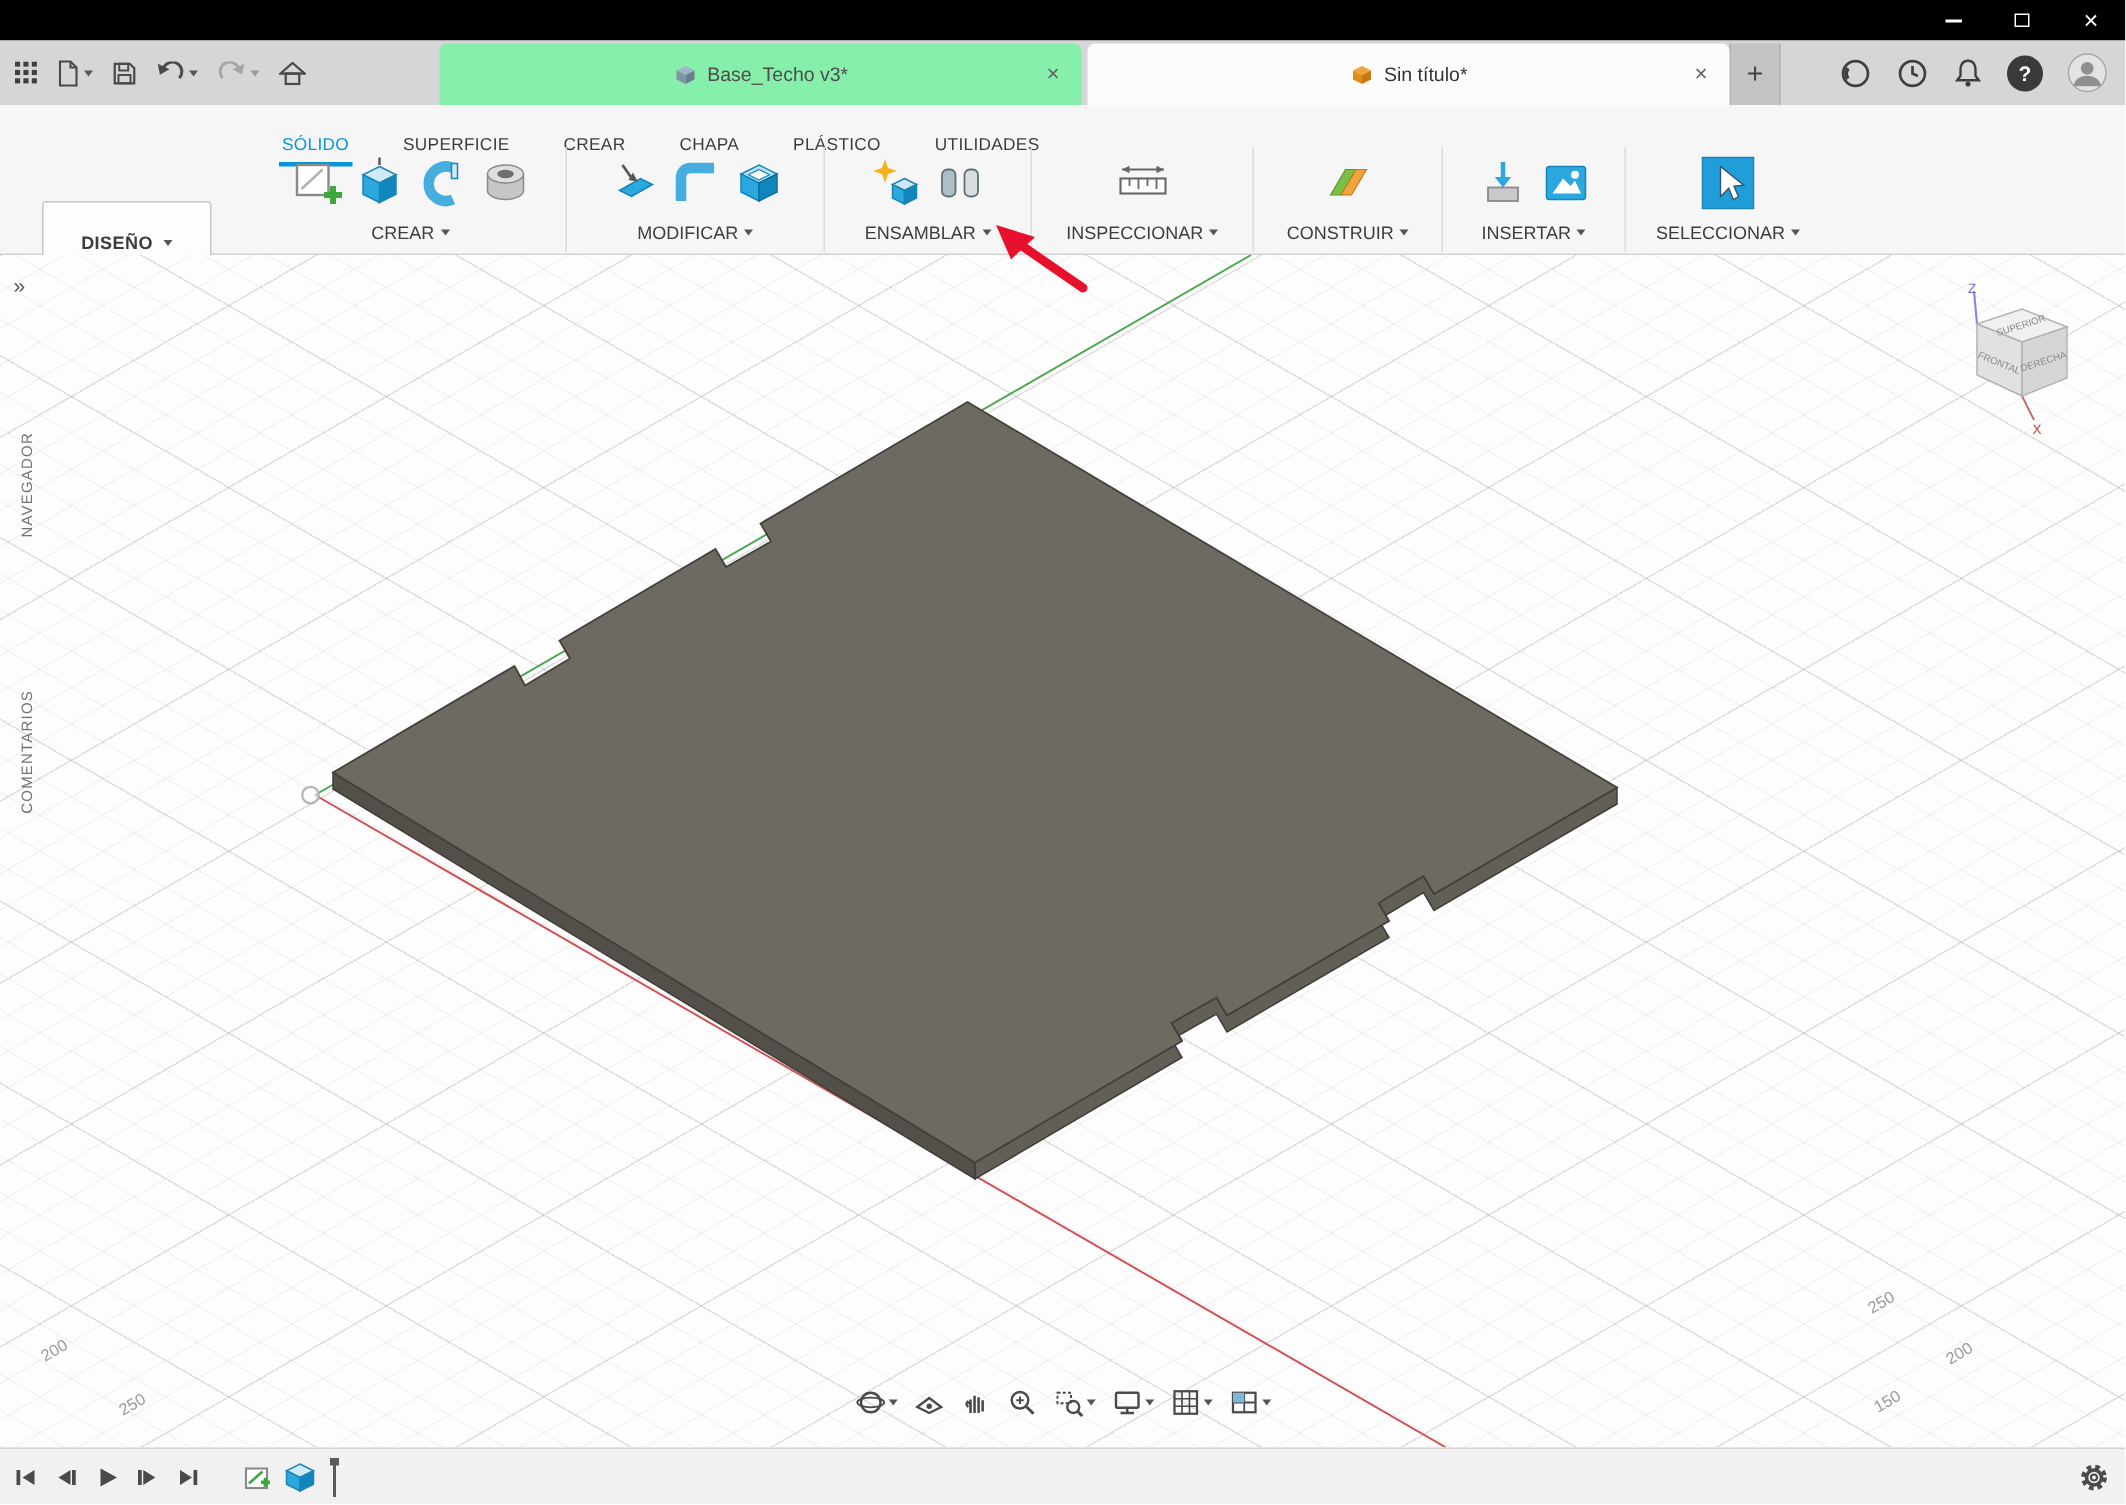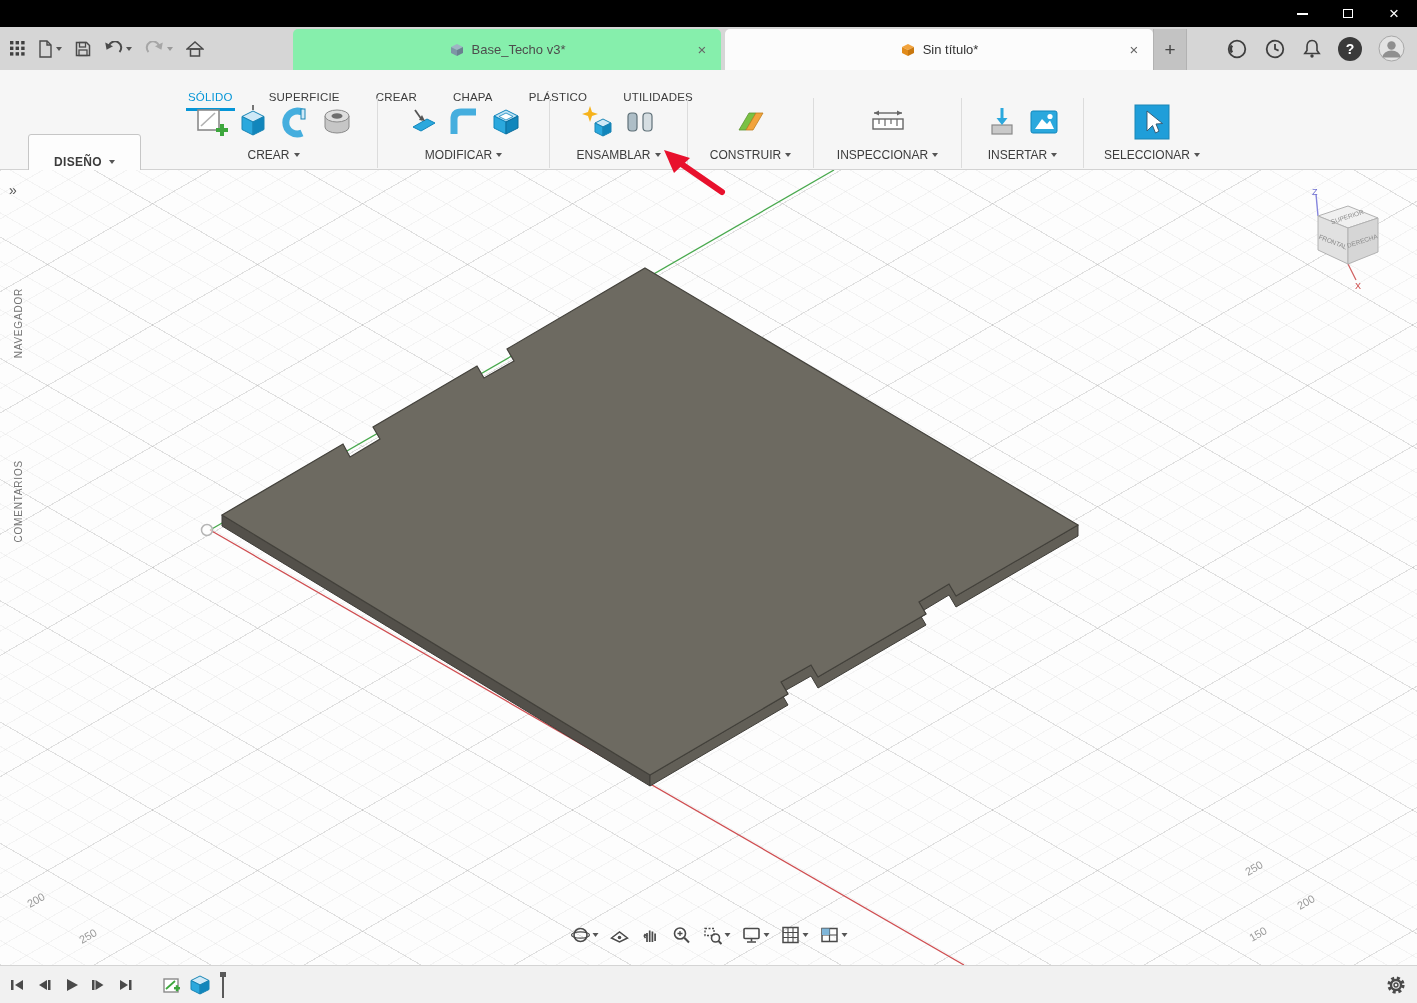--- a/index.html
+++ b/index.html
@@ -297,52 +297,52 @@
               <rect x="21" y="9" width="9" height="18" rx="3.5" fill="#d6dee2" stroke="#5f7078" stroke-width="1.2"></rect>
             </svg>
           </div>
         </div>
         <div class="group-label">
           <span>ENSAMBLAR</span>
           <span class="caret"></span>
         </div>
       </div>
 
-      <div class="group g-construir">
-        <div class="group-icons">
-          <div>
-            <svg width="36" height="36">
-              <polygon points="6,26 16,9 23,9 13,26" fill="#7ac143" stroke="#5d9431" stroke-width="0.8"></polygon>
-              <polygon points="13,26 23,9 30,9 20,26" fill="#f2a33c" stroke="#c07f1d" stroke-width="0.8"></polygon>
-            </svg>
-          </div>
-        </div>
-        <div class="group-label">
-          <span>CONSTRUIR</span>
-          <span class="caret"></span>
-        </div>
-      </div>
-
       <div class="group g-inspeccionar">
         <div class="group-icons">
           <div>
             <svg width="36" height="36">
               <line x1="4" y1="9" x2="32" y2="9" stroke="#666" stroke-width="1.4"></line>
               <polygon points="4,9 9,6.5 9,11.5" fill="#666"></polygon>
               <polygon points="32,9 27,6.5 27,11.5" fill="#666"></polygon>
               <rect x="3" y="15" width="30" height="10" fill="#fff" stroke="#666" stroke-width="1.4"></rect>
               <line x1="9" y1="15" x2="9" y2="20" stroke="#666" stroke-width="1.2"></line>
               <line x1="15" y1="15" x2="15" y2="22" stroke="#666" stroke-width="1.2"></line>
               <line x1="21" y1="15" x2="21" y2="20" stroke="#666" stroke-width="1.2"></line>
               <line x1="27" y1="15" x2="27" y2="22" stroke="#666" stroke-width="1.2"></line>
             </svg>
           </div>
         </div>
         <div class="group-label">
           <span>INSPECCIONAR</span>
+          <span class="caret"></span>
+        </div>
+      </div>
+
+      <div class="group g-construir">
+        <div class="group-icons">
+          <div>
+            <svg width="36" height="36">
+              <polygon points="6,26 16,9 23,9 13,26" fill="#7ac143" stroke="#5d9431" stroke-width="0.8"></polygon>
+              <polygon points="13,26 23,9 30,9 20,26" fill="#f2a33c" stroke="#c07f1d" stroke-width="0.8"></polygon>
+            </svg>
+          </div>
+        </div>
+        <div class="group-label">
+          <span>CONSTRUIR</span>
           <span class="caret"></span>
         </div>
       </div>
 
       <div class="group g-insertar">
         <div class="group-icons">
           <div>
             <svg width="36" height="36">
               <rect x="8" y="21" width="20" height="9" fill="#c9c9c9" stroke="#8a8a8a" stroke-width="1.2"></rect>
               <line x1="18" y1="4" x2="18" y2="15" stroke="#2ba8dd" stroke-width="3"></line>

